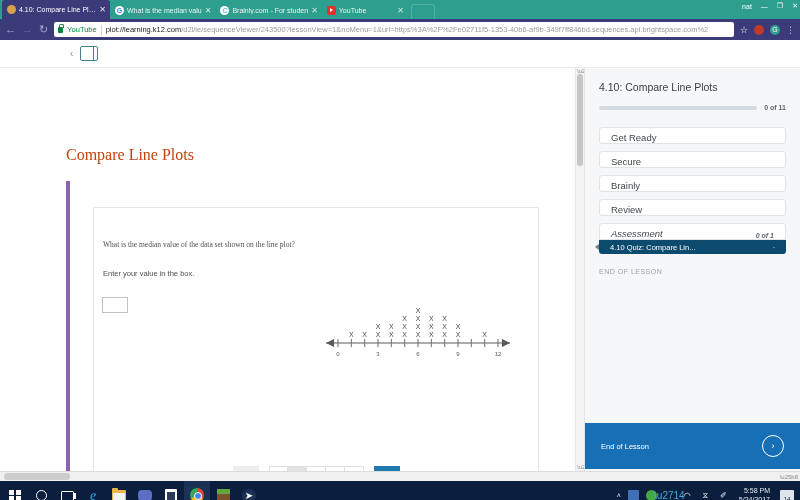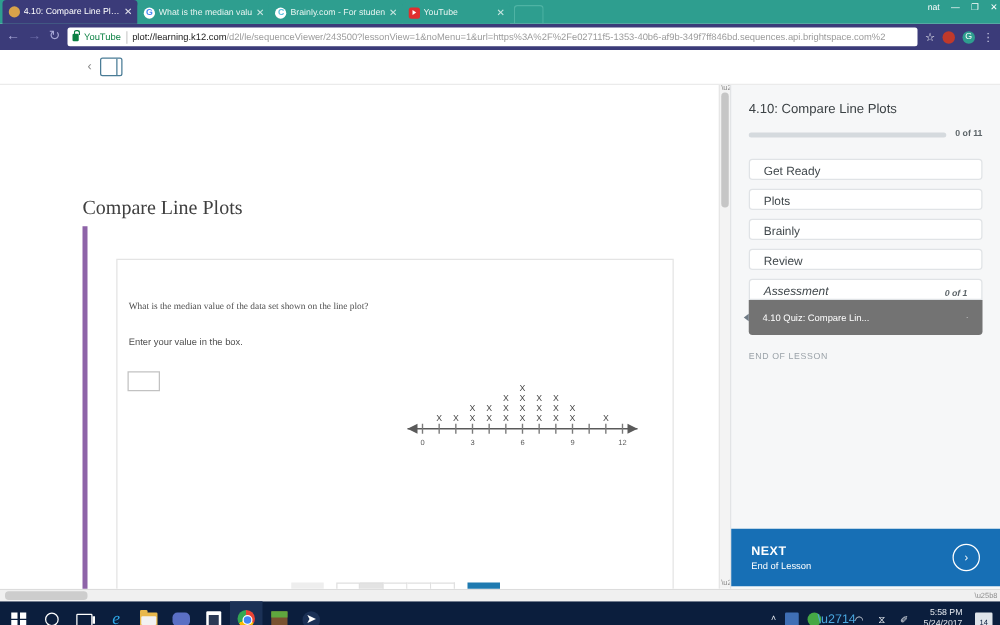--- a/index.html
+++ b/index.html
@@ -153,24 +153,24 @@
 
   
   .lesson {
     flex: 1 1 auto;
     position: relative;
     background: #ffffff;
     overflow: hidden;
   }
   .lesson-title {
     position: absolute;
-    left: 66px; top: 90px;
+    left: 66px; top: 78px;
     font-family: "Liberation Serif", serif;
     font-size: 16px;
-    color: #404040;
+    color: #c2410c;
     white-space: nowrap;
   }
   .purple-rail {
     position: absolute;
     left: 66px; top: 113px;
     width: 4px; height: 350px;
     background: #8e63a8;
   }
   .card {
     position: absolute;
@@ -275,22 +275,22 @@
     display: flex; align-items: flex-end;
     padding: 0 11px;
     margin-bottom: 7px;
     font-size: 9.5px; color: #41484c;
   }
   .sb-item .label { flex: 1 1 auto; }
   .sb-item .side-count { font-size: 7px; color: #5c6468; font-weight: bold; }
   .sb-group { margin-bottom: 7px; }
   .sb-group .sb-item { margin-bottom: 0; border-bottom-left-radius: 0; border-bottom-right-radius: 0; font-style: italic; }
   .sb-sub {
-    height: 28px;
-    background: #737373;
+    height: 14px;
+    background: #0c4a6e;
     display: flex; align-items: center;
     padding: 0 11px;
     font-size: 7.5px; color: #ffffff;
     border-bottom-left-radius: 3px; border-bottom-right-radius: 3px;
     position: relative;
   }
   .sb-sub .label { flex: 1 1 auto; white-space: nowrap; overflow: hidden; }
   .sb-sub .dot { font-size: 7px; opacity: .75; }
   .sb-sub:before {
     content: ""; position: absolute; left: -4px; top: 50%; margin-top: -3px;
@@ -535,21 +535,21 @@
       <div class="sb-title">4.10: Compare Line Plots</div>
       <div class="sb-progress-row">
         <div class="sb-bar"></div>
         <div class="sb-count">0 of 11</div>
       </div>
 
       <div class="sb-item">
         <span class="label">Get Ready</span>
       </div>
       <div class="sb-item">
-        <span class="label">Plots</span>
+        <span class="label">Secure</span>
       </div>
       <div class="sb-item">
         <span class="label">Brainly</span>
       </div>
       <div class="sb-item">
         <span class="label">Review</span>
       </div>
 
       <div class="sb-group">
         <div class="sb-item">
@@ -559,21 +559,20 @@
         <div class="sb-sub">
           <span class="label">4.10 Quiz: Compare Lin...</span>
           <span class="dot">·</span>
         </div>
       </div>
 
       <div class="sb-end">END OF LESSON</div>
 
       <div class="next-btn">
         <div class="next-txt">
-          <div class="next-main">NEXT</div>
           <div class="next-sub">End of Lesson</div>
         </div>
         <div class="next-circle">›</div>
       </div>
     </div>
   </div>
 
   <div class="hscroll">
     <div class="htrack"></div>
     <div class="hend">\u25b8</div>

